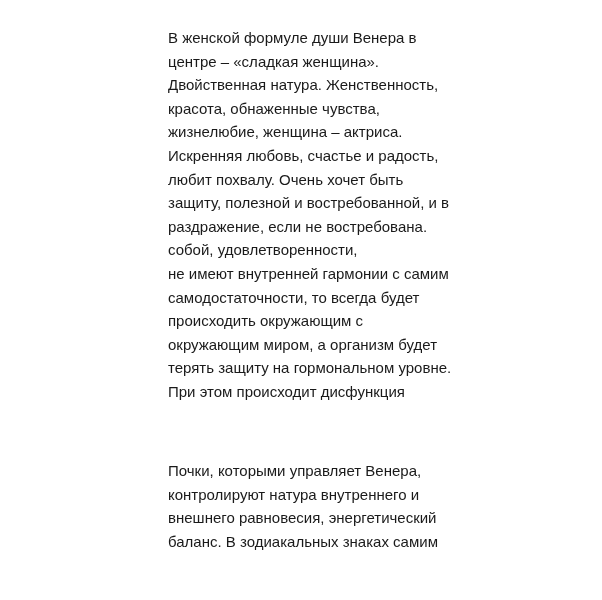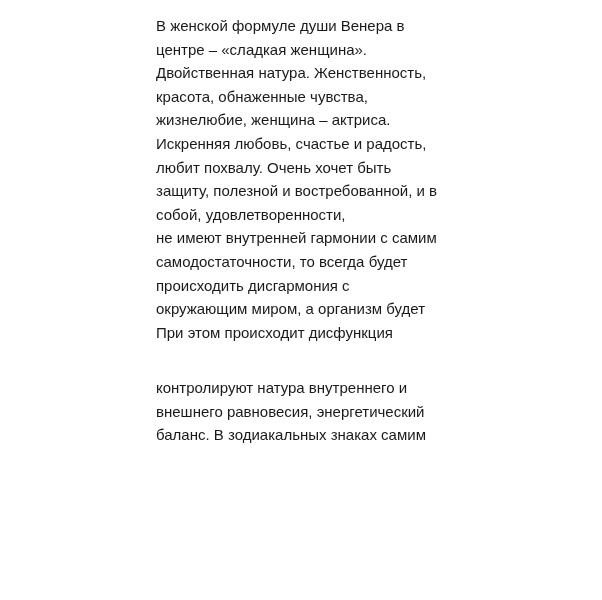--- a/index.html
+++ b/index.html
@@ -7,43 +7,46 @@
   .article {
     position: absolute;
     left: 152px;
     top: 10px;
     width: 300px;
     font-family: "Liberation Sans", sans-serif;
     font-size: 15px;
     line-height: 23.6px;
     color: #1a1a1a;
   }
-  .para { margin: 4px; }
+  .para { margin: 16px; }
   .line { display: block; white-space: nowrap; }
   .gap { height: 23.6px; }
 </style>
 </head>
 <body>
 
 <div class="article">
   <p class="para">
     <span class="line">В женской формуле души Венера в</span>
     <span class="line">центре – «сладкая женщина».</span>
     <span class="line">Двойственная натура. Женственность,</span>
     <span class="line">красота, обнаженные чувства,</span>
     <span class="line">жизнелюбие, женщина – актриса.</span>
     <span class="line">Искренняя любовь, счастье и радость,</span>
     <span class="line">любит похвалу. Очень хочет быть</span>
     <span class="line">защиту, полезной и востребованной, и в</span>
+    <span class="line">раздражение, если не востребована.</span>
     <span class="line">собой, удовлетворенности,</span>
     <span class="line">не имеют внутренней гармонии с самим</span>
     <span class="line">самодостаточности, то всегда будет</span>
-    <span class="line">происходить дисгармония с</span>
+    <span class="line">происходить окружающим с</span>
     <span class="line">окружающим миром, а организм будет</span>
+    <span class="line">терять защиту на гормональном уровне.</span>
     <span class="line">При этом происходит дисфункция</span>
   </p>
   <div class="gap"></div>
   <p class="para">
+    <span class="line">Почки, которыми управляет Венера,</span>
     <span class="line">контролируют натура внутреннего и</span>
     <span class="line">внешнего равновесия, энергетический</span>
     <span class="line">баланс. В зодиакальных знаках самим</span>
   </p>
 </div>
 
 </body></html>

